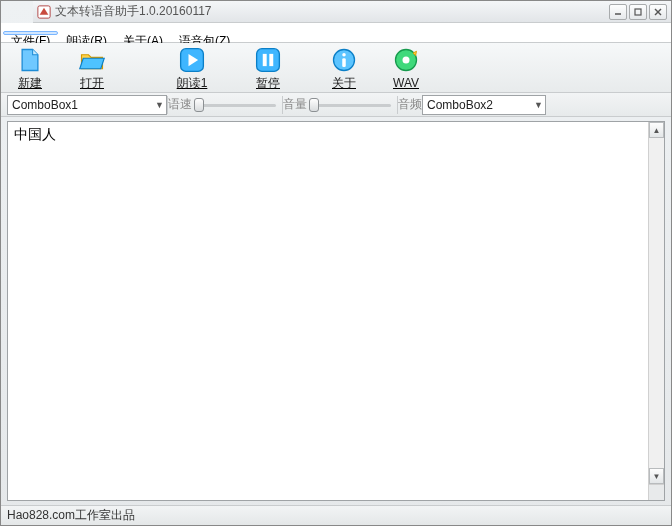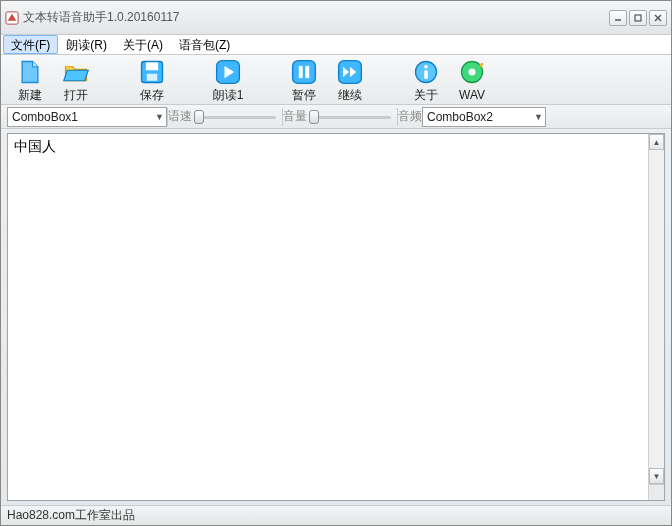--- a/index.html
+++ b/index.html
@@ -14,26 +14,27 @@
   .window {
     width: 672px;
     height: 526px;
     border: 1px solid #888;
     background: linear-gradient(#eef1f3, #e5e8ea);
     display: flex;
     flex-direction: column;
   }
   
   .titlebar {
-    height: 34px;
+    height: 22px;
     display: flex;
     align-items: center;
     padding: 0 4px;
     background: linear-gradient(#f4f6f8, #e2e5e8);
     border-bottom: 1px solid #c9ccce;
+    margin-left: 32px;
   }
   .titlebar .app-icon {
     width: 14px; height: 14px;
     margin-right: 4px;
   }
   .titlebar .title {
     flex: 1;
     color: #555;
     font-size: 12px;
   }
@@ -50,21 +51,21 @@
     color: #555;
     cursor: pointer;
   }
   
   .menubar {
     height: 20px;
     background: #fff;
     border-bottom: 1px solid #c9ccce;
     display: flex;
     align-items: stretch;
-    padding: 0 2px;
+    padding: 8px 2px;
   }
   .menubar .menu-item {
     padding: 2px 8px;
     color: #000;
     cursor: pointer;
   }
   .menubar .menu-item.active {
     background: #d2e7ff;
     border: 1px solid #7ab6ff;
     border-radius: 2px;
@@ -75,21 +76,22 @@
     height: 50px;
     background: linear-gradient(#f6f8f9, #e8ebec);
     border-bottom: 1px solid #c9ccce;
     display: flex;
     align-items: center;
     padding: 2px 6px;
     gap: 6px;
   }
   .tb-group {
     display: flex;
-    gap: 0;
+    gap: 16px;
+    text-decoration: underline;
   }
   .tb-sep {
     width: 18px;
   }
   .tb-btn {
     display: flex;
     flex-direction: column;
     align-items: center;
     width: 46px;
     cursor: pointer;
@@ -265,32 +267,20 @@
         <span class="iconwrap">
           <svg width="28" height="28" viewBox="0 0 32 32">
             <path d="M4 10 h8 l3 3 h13 v13 h-24 z" fill="#ffd24a" stroke="#d49a00" stroke-width="1.3"></path>
             <path d="M6 14 h24 l-4 12 h-24 z" fill="#4ec3ff" stroke="#0b7fc7" stroke-width="1.3"></path>
           </svg>
         </span>
         <span class="lbl">打开</span>
       </div>
     </div>
     <div class="tb-sep"></div>
-    <div class="tb-group">
-      <div class="tb-btn">
-        <span class="iconwrap">
-          <svg width="28" height="28" viewBox="0 0 32 32">
-            <rect x="4" y="4" width="24" height="24" rx="3" fill="#3fb6ff" stroke="#0b7fc7" stroke-width="1.5"></rect>
-            <rect x="9" y="5" width="14" height="9" fill="#fff"></rect>
-            <rect x="10" y="18" width="12" height="8" fill="#d9f1ff"></rect>
-          </svg>
-        </span>
-        <span class="lbl">保存</span>
-      </div>
-    </div>
     <div class="tb-sep"></div>
     <div class="tb-group">
       <div class="tb-btn">
         <span class="iconwrap">
           <svg width="28" height="28" viewBox="0 0 32 32">
             <rect x="3" y="3" width="26" height="26" rx="6" fill="#3fb6ff" stroke="#0b7fc7" stroke-width="1.5"></rect>
             <path d="M12 9 L23 16 L12 23 Z" fill="#fff"></path>
           </svg>
         </span>
         <span class="lbl">朗读1</span>
@@ -300,30 +290,20 @@
     <div class="tb-group">
       <div class="tb-btn">
         <span class="iconwrap">
           <svg width="28" height="28" viewBox="0 0 32 32">
             <rect x="3" y="3" width="26" height="26" rx="6" fill="#3fb6ff" stroke="#0b7fc7" stroke-width="1.5"></rect>
             <rect x="10" y="9" width="4.5" height="14" fill="#fff"></rect>
             <rect x="17.5" y="9" width="4.5" height="14" fill="#fff"></rect>
           </svg>
         </span>
         <span class="lbl">暂停</span>
-      </div>
-      <div class="tb-btn">
-        <span class="iconwrap">
-          <svg width="28" height="28" viewBox="0 0 32 32">
-            <rect x="3" y="3" width="26" height="26" rx="6" fill="#3fb6ff" stroke="#0b7fc7" stroke-width="1.5"></rect>
-            <path d="M8 10 L15 16 L8 22 Z" fill="#fff"></path>
-            <path d="M16 10 L23 16 L16 22 Z" fill="#fff"></path>
-          </svg>
-        </span>
-        <span class="lbl">继续</span>
       </div>
     </div>
     <div class="tb-sep"></div>
     <div class="tb-group">
       <div class="tb-btn">
         <span class="iconwrap">
           <svg width="28" height="28" viewBox="0 0 32 32">
             <circle cx="16" cy="16" r="12" fill="#5cc4ff" stroke="#0b7fc7" stroke-width="1.5"></circle>
             <circle cx="16" cy="10" r="2" fill="#fff"></circle>
             <rect x="14" y="14" width="4" height="10" rx="1.5" fill="#fff"></rect>

